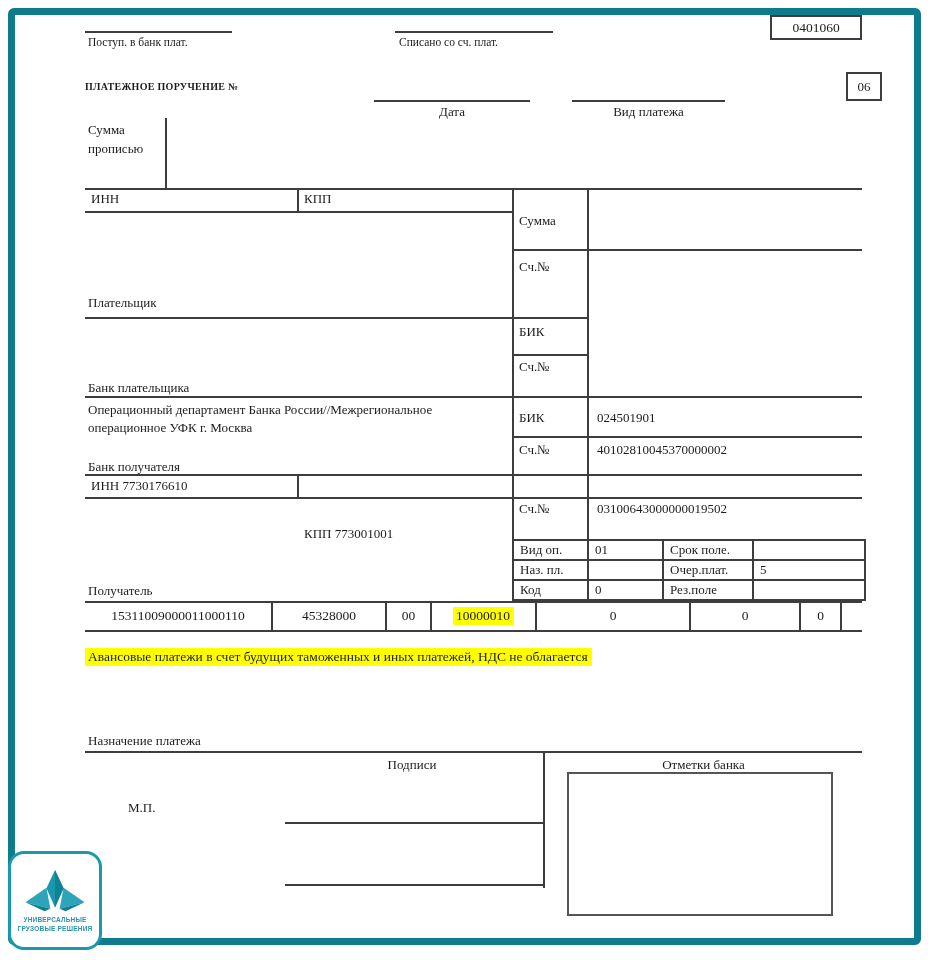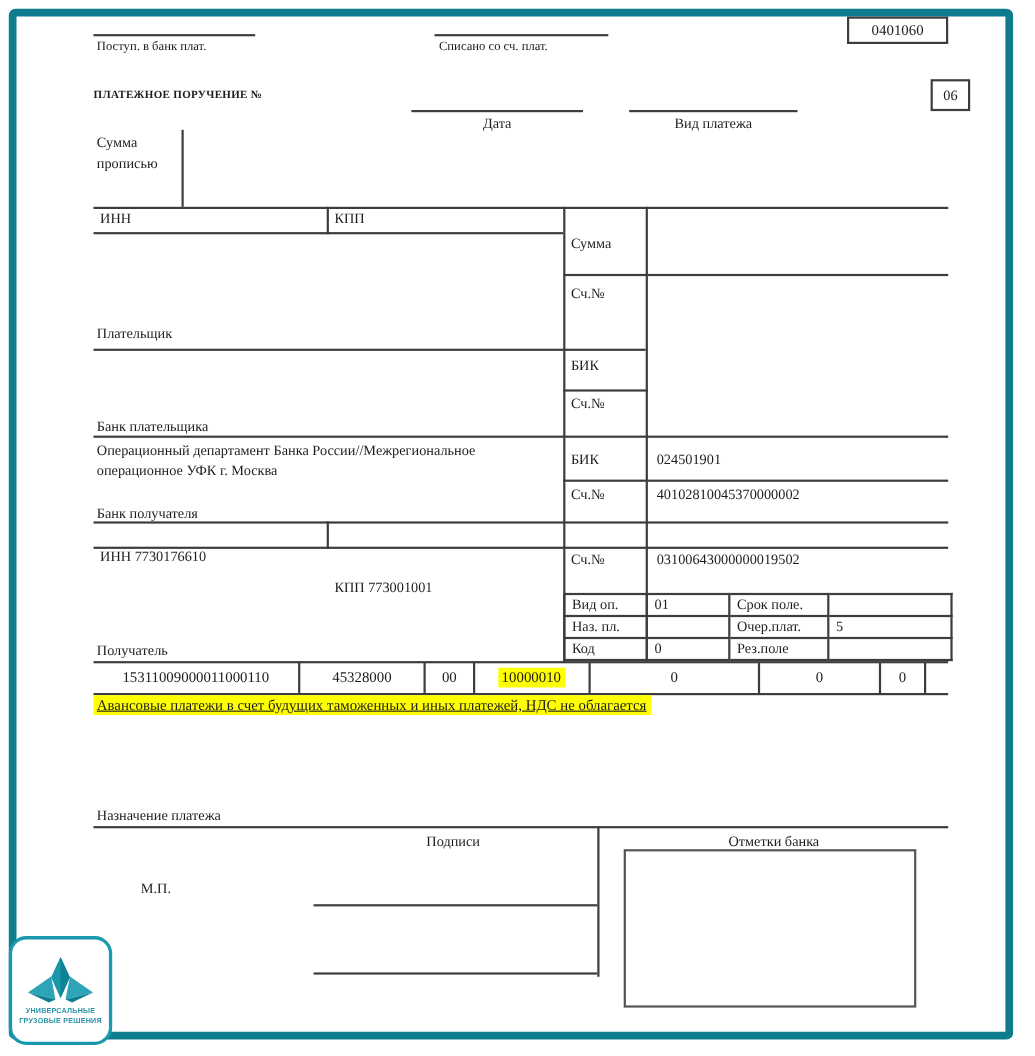--- a/index.html
+++ b/index.html
@@ -66,21 +66,21 @@
   <div class="hl" style="left:85px;top:474px;width:777px;"></div>
   <div class="vl" style="left:297px;top:474px;height:25px;"></div>
   <div class="hl" style="left:85px;top:497px;width:777px;"></div>
 
   <div class="t" style="left:91px;top:191px;">ИНН</div>
   <div class="t" style="left:304px;top:191px;">КПП</div>
   <div class="t" style="left:88px;top:295px;">Плательщик</div>
   <div class="t" style="left:88px;top:380px;">Банк плательщика</div>
   <div class="t wrap2" style="left:88px;top:401px;width:420px;">Операционный департамент Банка России//Межрегиональное операционное УФК г. Москва</div>
   <div class="t" style="left:88px;top:459px;">Банк получателя</div>
-  <div class="t" style="left:91px;top:498px;">ИНН 7730176610</div>
+  <div class="t" style="left:91px;top:478px;">ИНН 7730176610</div>
   <div class="t" style="left:304px;top:478px;margin-top:48px;">КПП 773001001</div>
   <div class="t" style="left:88px;top:583px;">Получатель</div>
 
   <div class="t" style="left:519px;top:213px;">Сумма</div>
   <div class="t" style="left:519px;top:259px;">Сч.№</div>
   <div class="t" style="left:519px;top:324px;">БИК</div>
   <div class="t" style="left:519px;top:359px;">Сч.№</div>
   <div class="t" style="left:519px;top:410px;">БИК</div>
   <div class="t" style="left:597px;top:410px;">024501901</div>
   <div class="t" style="left:519px;top:442px;">Сч.№</div>
@@ -122,21 +122,21 @@
     <div class="cell" style="width:188px;">15311009000011000110</div>
     <div class="cell" style="width:114px;">45328000</div>
     <div class="cell" style="width:45px;">00</div>
     <div class="cell" style="width:105px;"><span class="hlt">10000010</span></div>
     <div class="cell" style="width:154px;">0</div>
     <div class="cell" style="width:110px;">0</div>
     <div class="cell" style="width:41px;">0</div>
   </div>
   <div class="hl" style="left:85px;top:630px;width:777px;"></div>
 
-  <div class="t" style="left:85px;top:633px;font-size:13.5px;text-decoration:underline;">
+  <div class="t" style="left:85px;top:649px;font-size:13.5px;">
     <span class="hlt">Авансовые платежи в счет будущих таможенных и иных платежей, НДС не облагается</span>
   </div>
 
   <div class="t" style="left:88px;top:733px;">Назначение платежа</div>
   <div class="hl" style="left:85px;top:751px;width:777px;"></div>
   <div class="t ctr" style="left:262px;top:757px;width:300px;">Подписи</div>
   <div class="vl" style="left:543px;top:751px;height:137px;"></div>
   <div class="t ctr" style="left:545px;top:757px;width:317px;">Отметки банка</div>
   <div class="box" style="left:567px;top:772px;width:266px;height:144px;border-color:#555;"></div>
   <div class="t" style="left:128px;top:800px;">М.П.</div>

